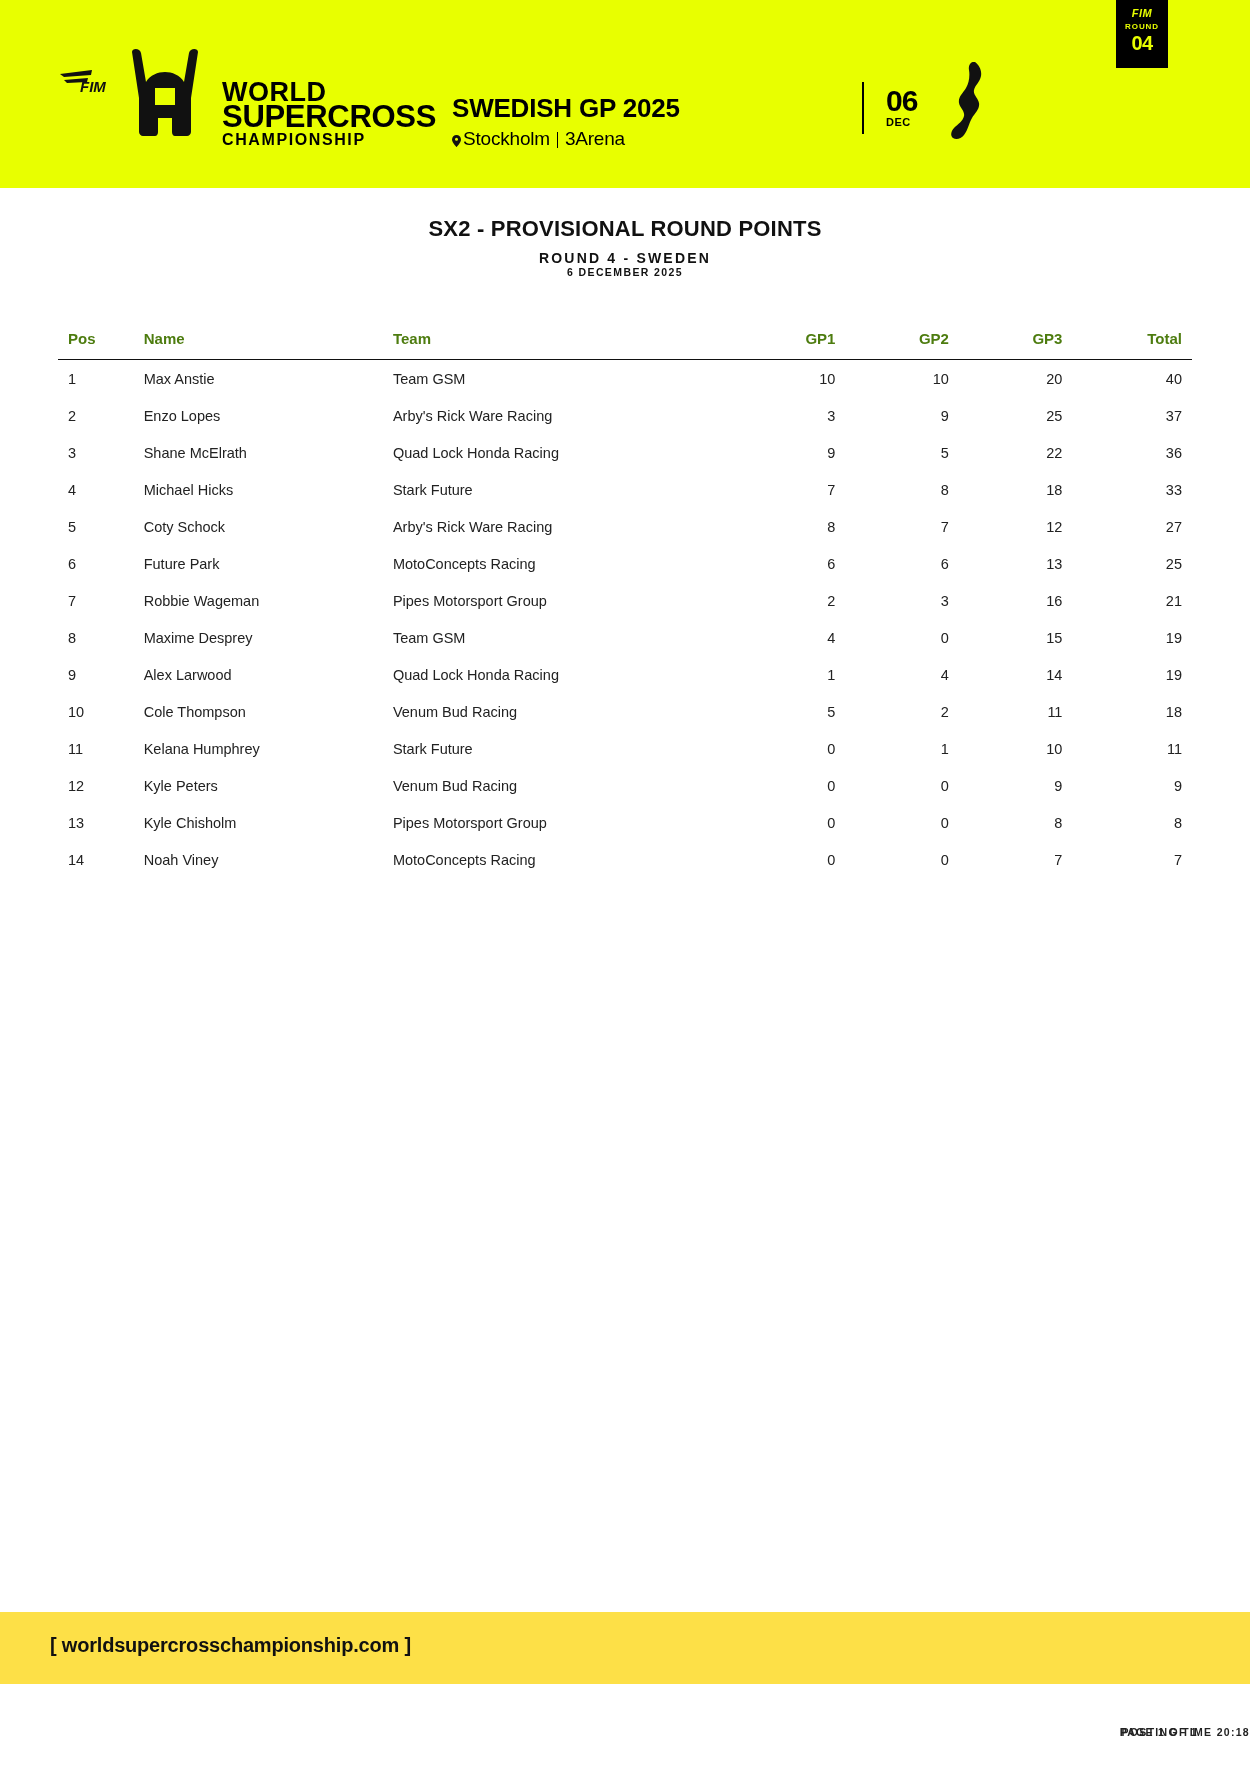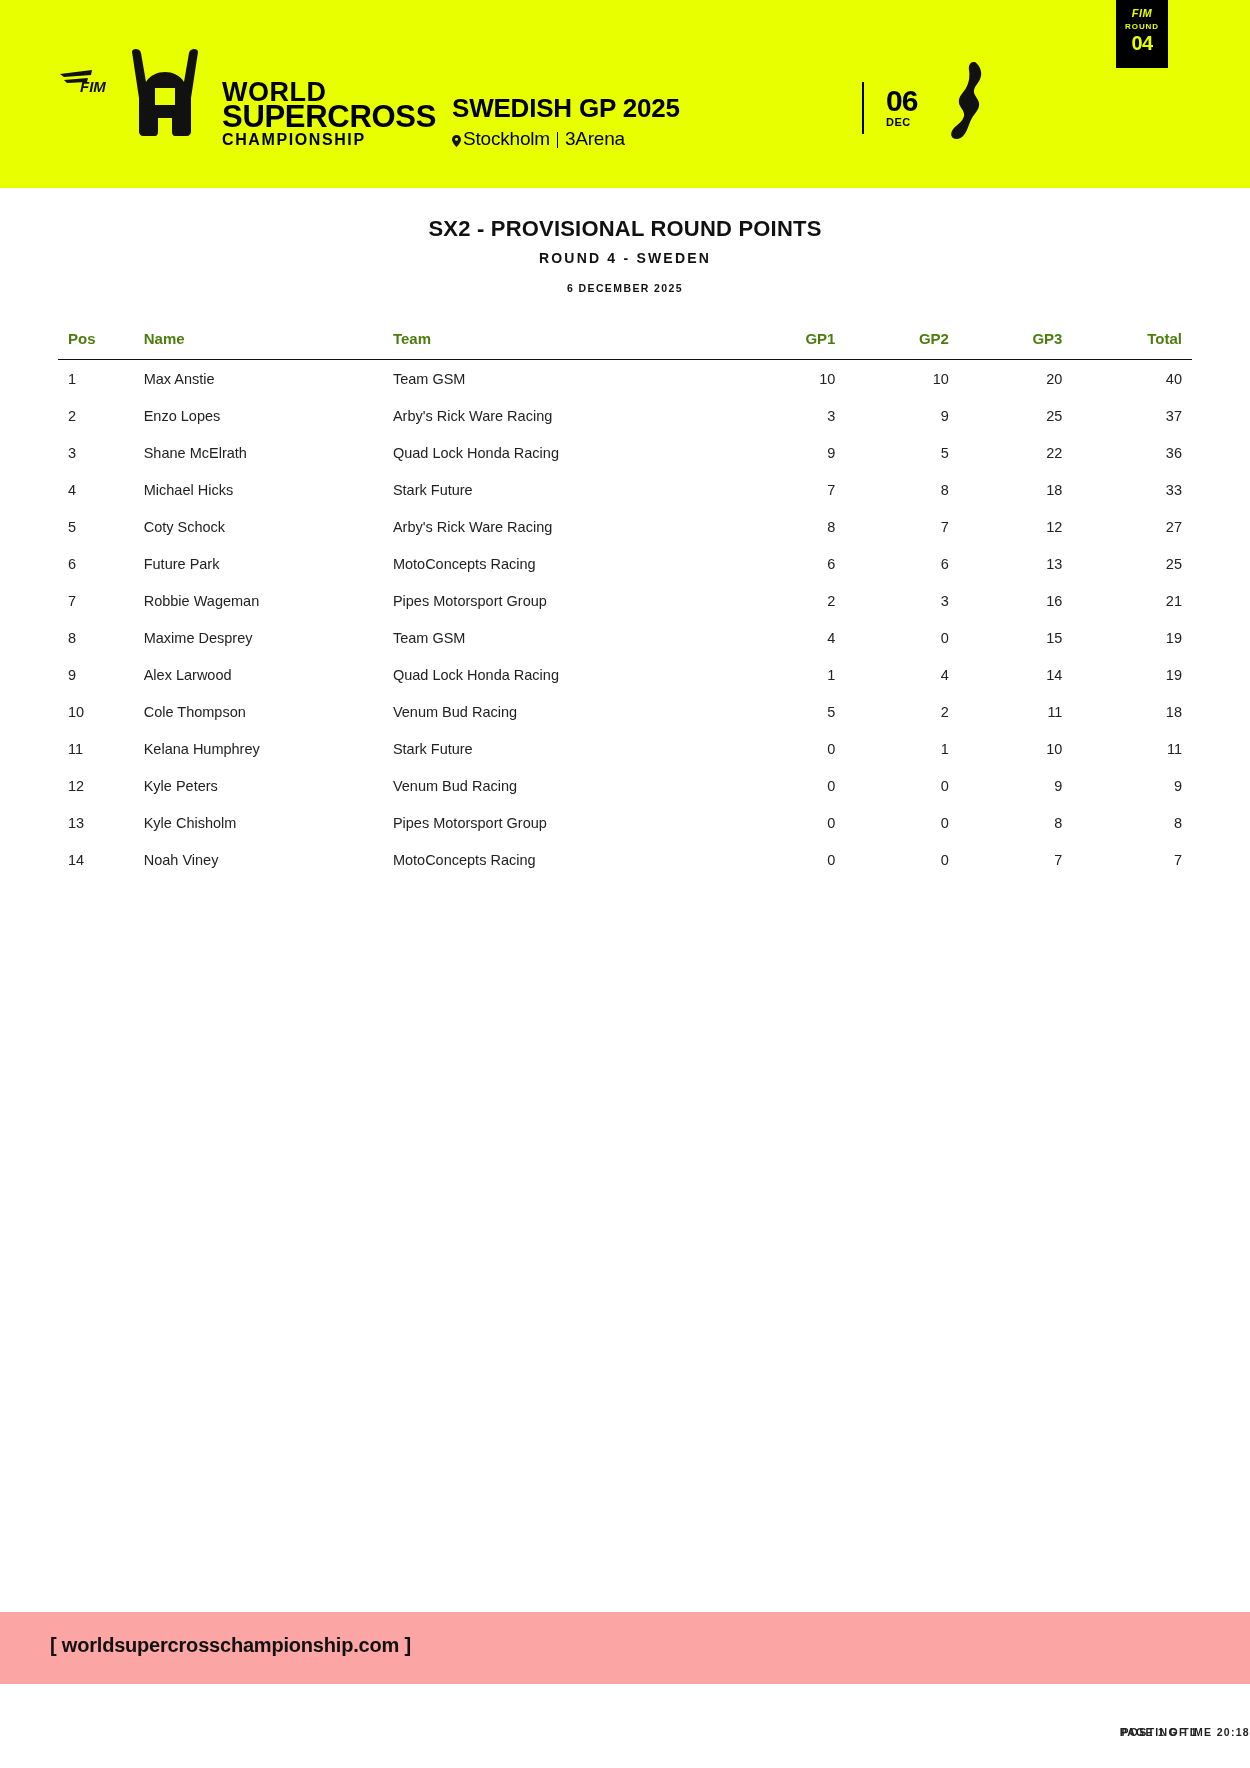--- a/index.html
+++ b/index.html
@@ -207,21 +207,21 @@
     left: 0;
     width: 1250px;
     text-align: center;
     font-size: 14px;
     font-weight: bold;
     letter-spacing: 2.2px;
     color: #111;
   }
   .doc-sub2 {
     position: absolute;
-    top: 282px;
+    top: 266px;
     left: 0;
     width: 1250px;
     text-align: center;
     font-size: 10.5px;
     font-weight: bold;
     letter-spacing: 1.4px;
     color: #111;
   }
 
   
@@ -261,21 +261,21 @@
   thead th.c-pos { padding-left: 10px !important; }
   thead th.c-total { padding-right: 10px !important; }
 
   
   .footer-band {
     position: absolute;
     left: 0;
     bottom: 84px;
     width: 1250px;
     height: 72px;
-    background: #fca5a5;
+    background: #fde047;
   }
   .footer-url {
     position: absolute;
     left: 50px;
     top: 22px;
     font-size: 20px;
     font-weight: bold;
     color: #111;
     letter-spacing: -0.2px;
   }

